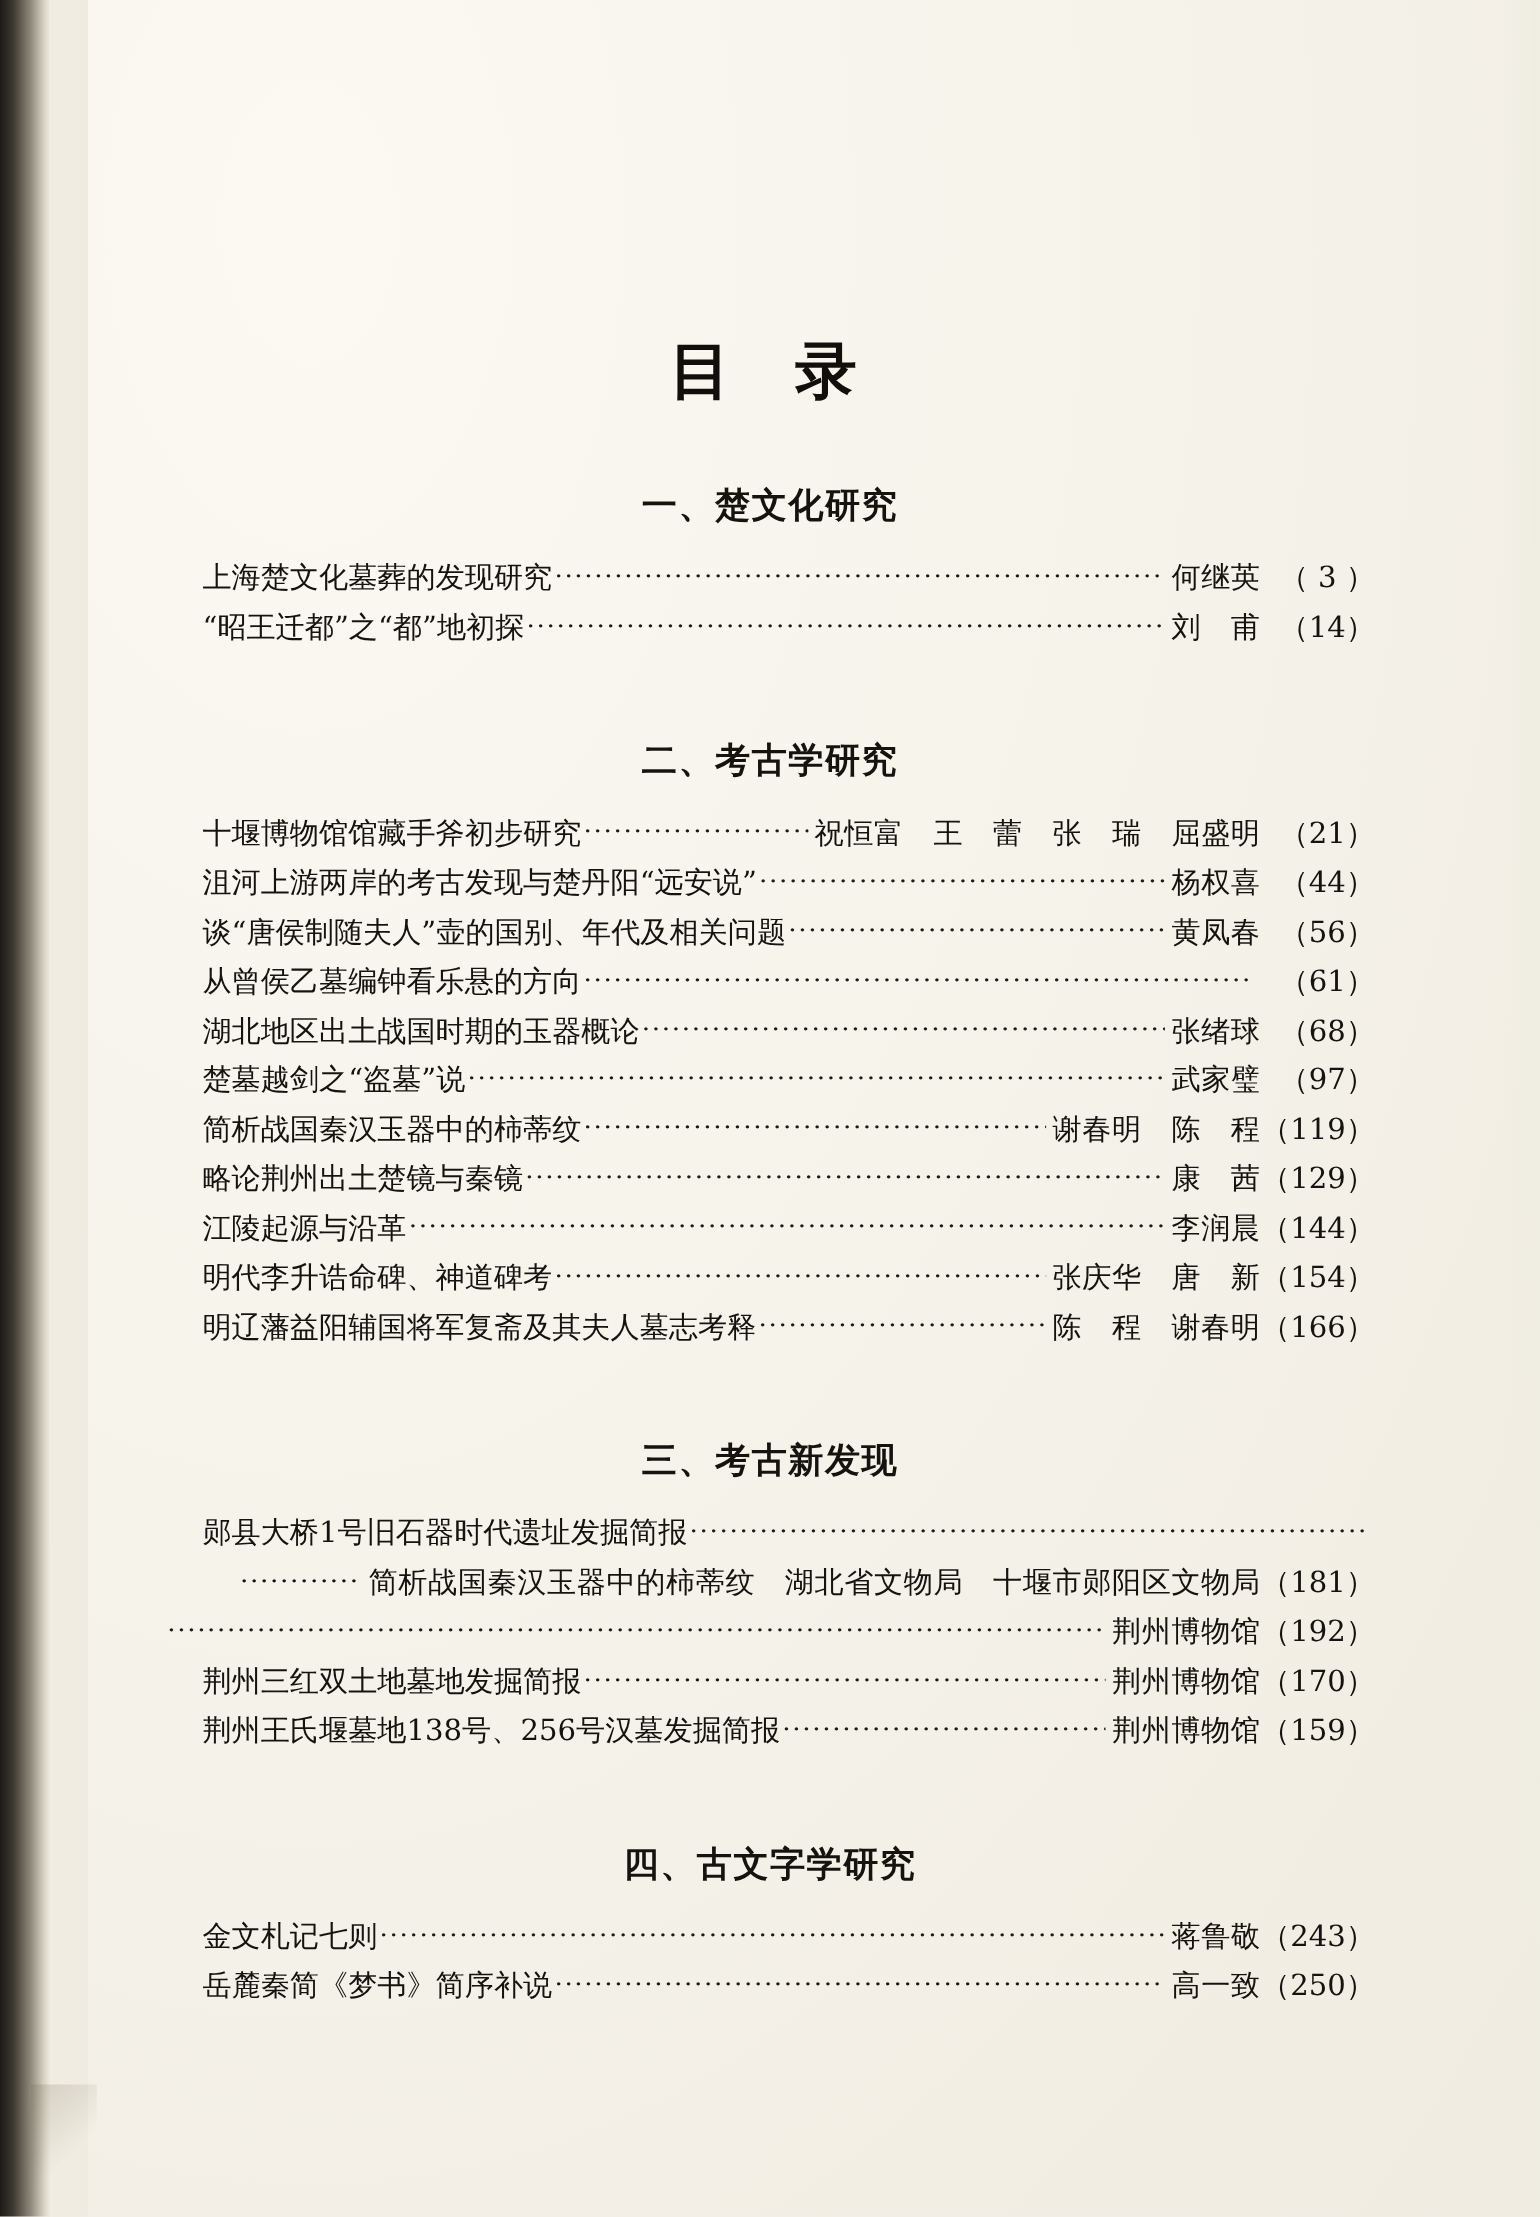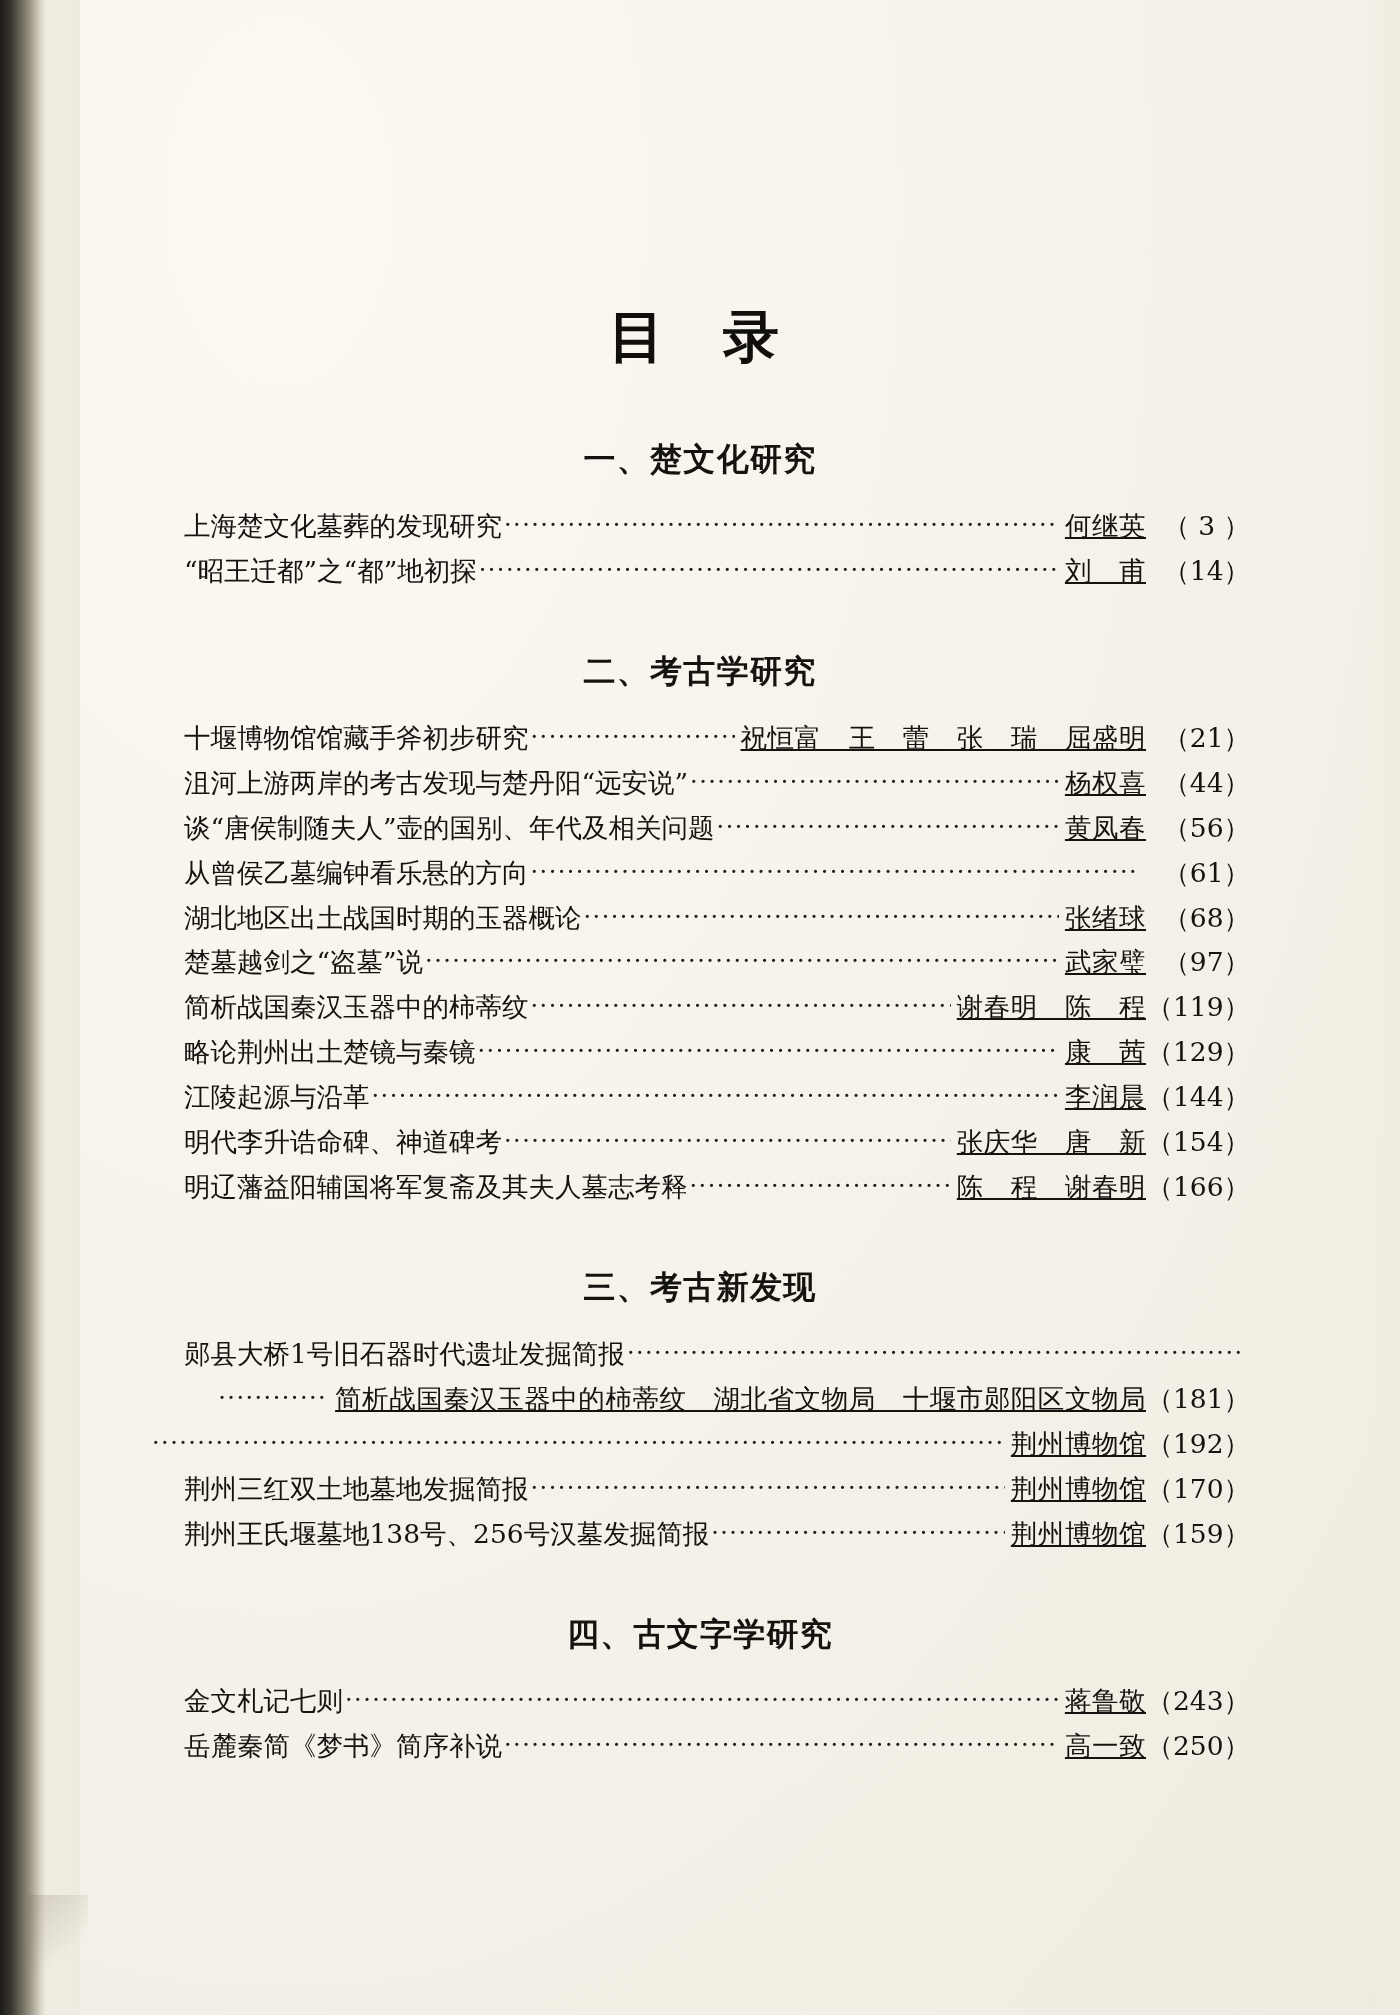--- a/index.html
+++ b/index.html
@@ -70,21 +70,21 @@
   }
   .doc-title .sp { display: inline-block; width: 46px; }
 
   .section-head {
     text-align: center;
     font-size: 32px;
     font-weight: 700;
     margin: 62px 0 22px 0;
     letter-spacing: 0.04em;
   }
-  .section-head.s2 { margin-top: 56px; }
+  .section-head.s2 { margin-top: 76px; }
 
   .entry {
     display: flex;
     align-items: baseline;
     font-size: 26.5px;
     line-height: 1.62;
     padding: 1px 0;
     white-space: nowrap;
   }
   .entry .title {
@@ -96,21 +96,20 @@
     overflow: hidden;
     margin: 0 6px 0 2px;
     color: #1d1b16;
     font-size: 24px;
     letter-spacing: 0.06em;
     transform: translateY(-2px);
   }
   .entry .authors {
     flex: 0 0 auto;
     letter-spacing: 0.02em;
-    text-decoration: underline;
   }
   .entry .page-no {
     flex: 0 0 auto;
     text-align: right;
     min-width: 104px;
     letter-spacing: 0;
   }
   
   .entry.cont {
     justify-content: flex-end;

